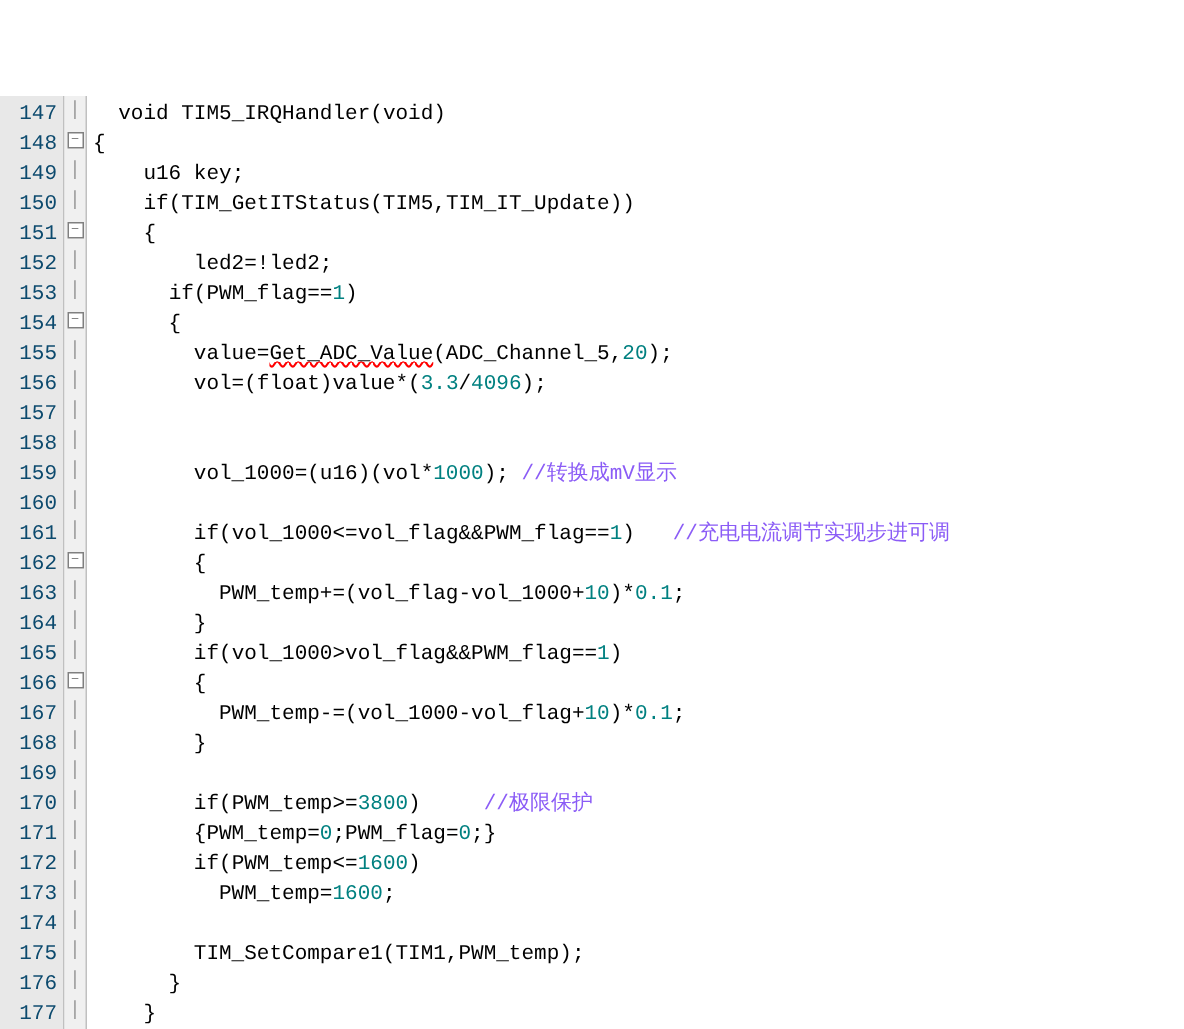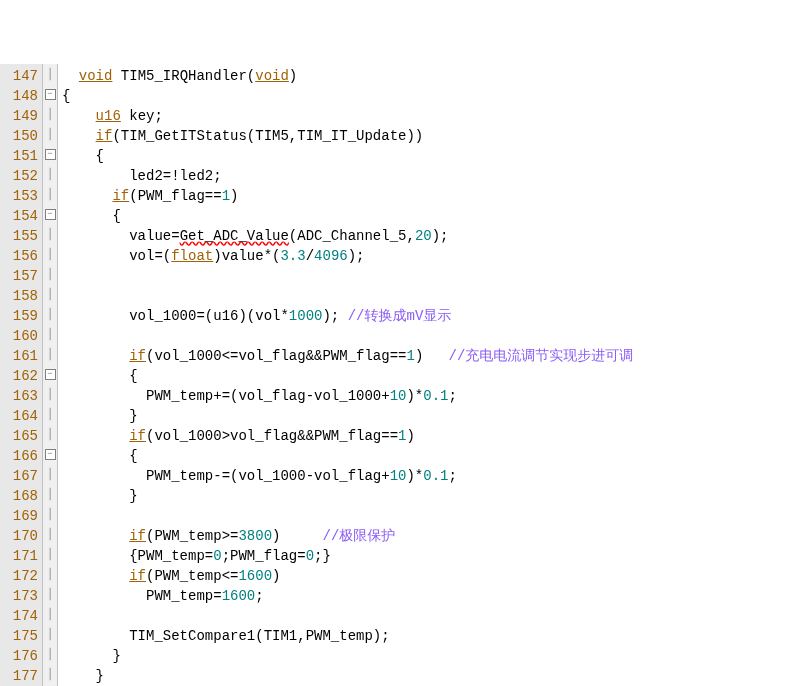--- a/index.html
+++ b/index.html
@@ -37,27 +37,27 @@
       line-height: 20px;
     }
     .code {
       padding: 2px 0 2px 4px;
       flex: 1;
     }
     .line {
       height: 20px;
       line-height: 20px;
     }
-    .kw { color: #a16207; text-decoration: underline; }    
+    .kw { color: #000000; }    
     .num { color: #008080; }
     .comment { color: #8b5cf6; } 
     .err-underline {
       text-decoration: underline wavy #ff0000;
     }
-    .ln { color: #a16207; }
+    .ln { color: #0c4a6e; }
     .box { 
       border: 1px solid #808080; 
       width: 9px; 
       height: 9px; 
       display: inline-block;
       font-size: 9px;
       line-height: 8px;
       background: #fff;
       text-align: center;
       vertical-align: 1px;

